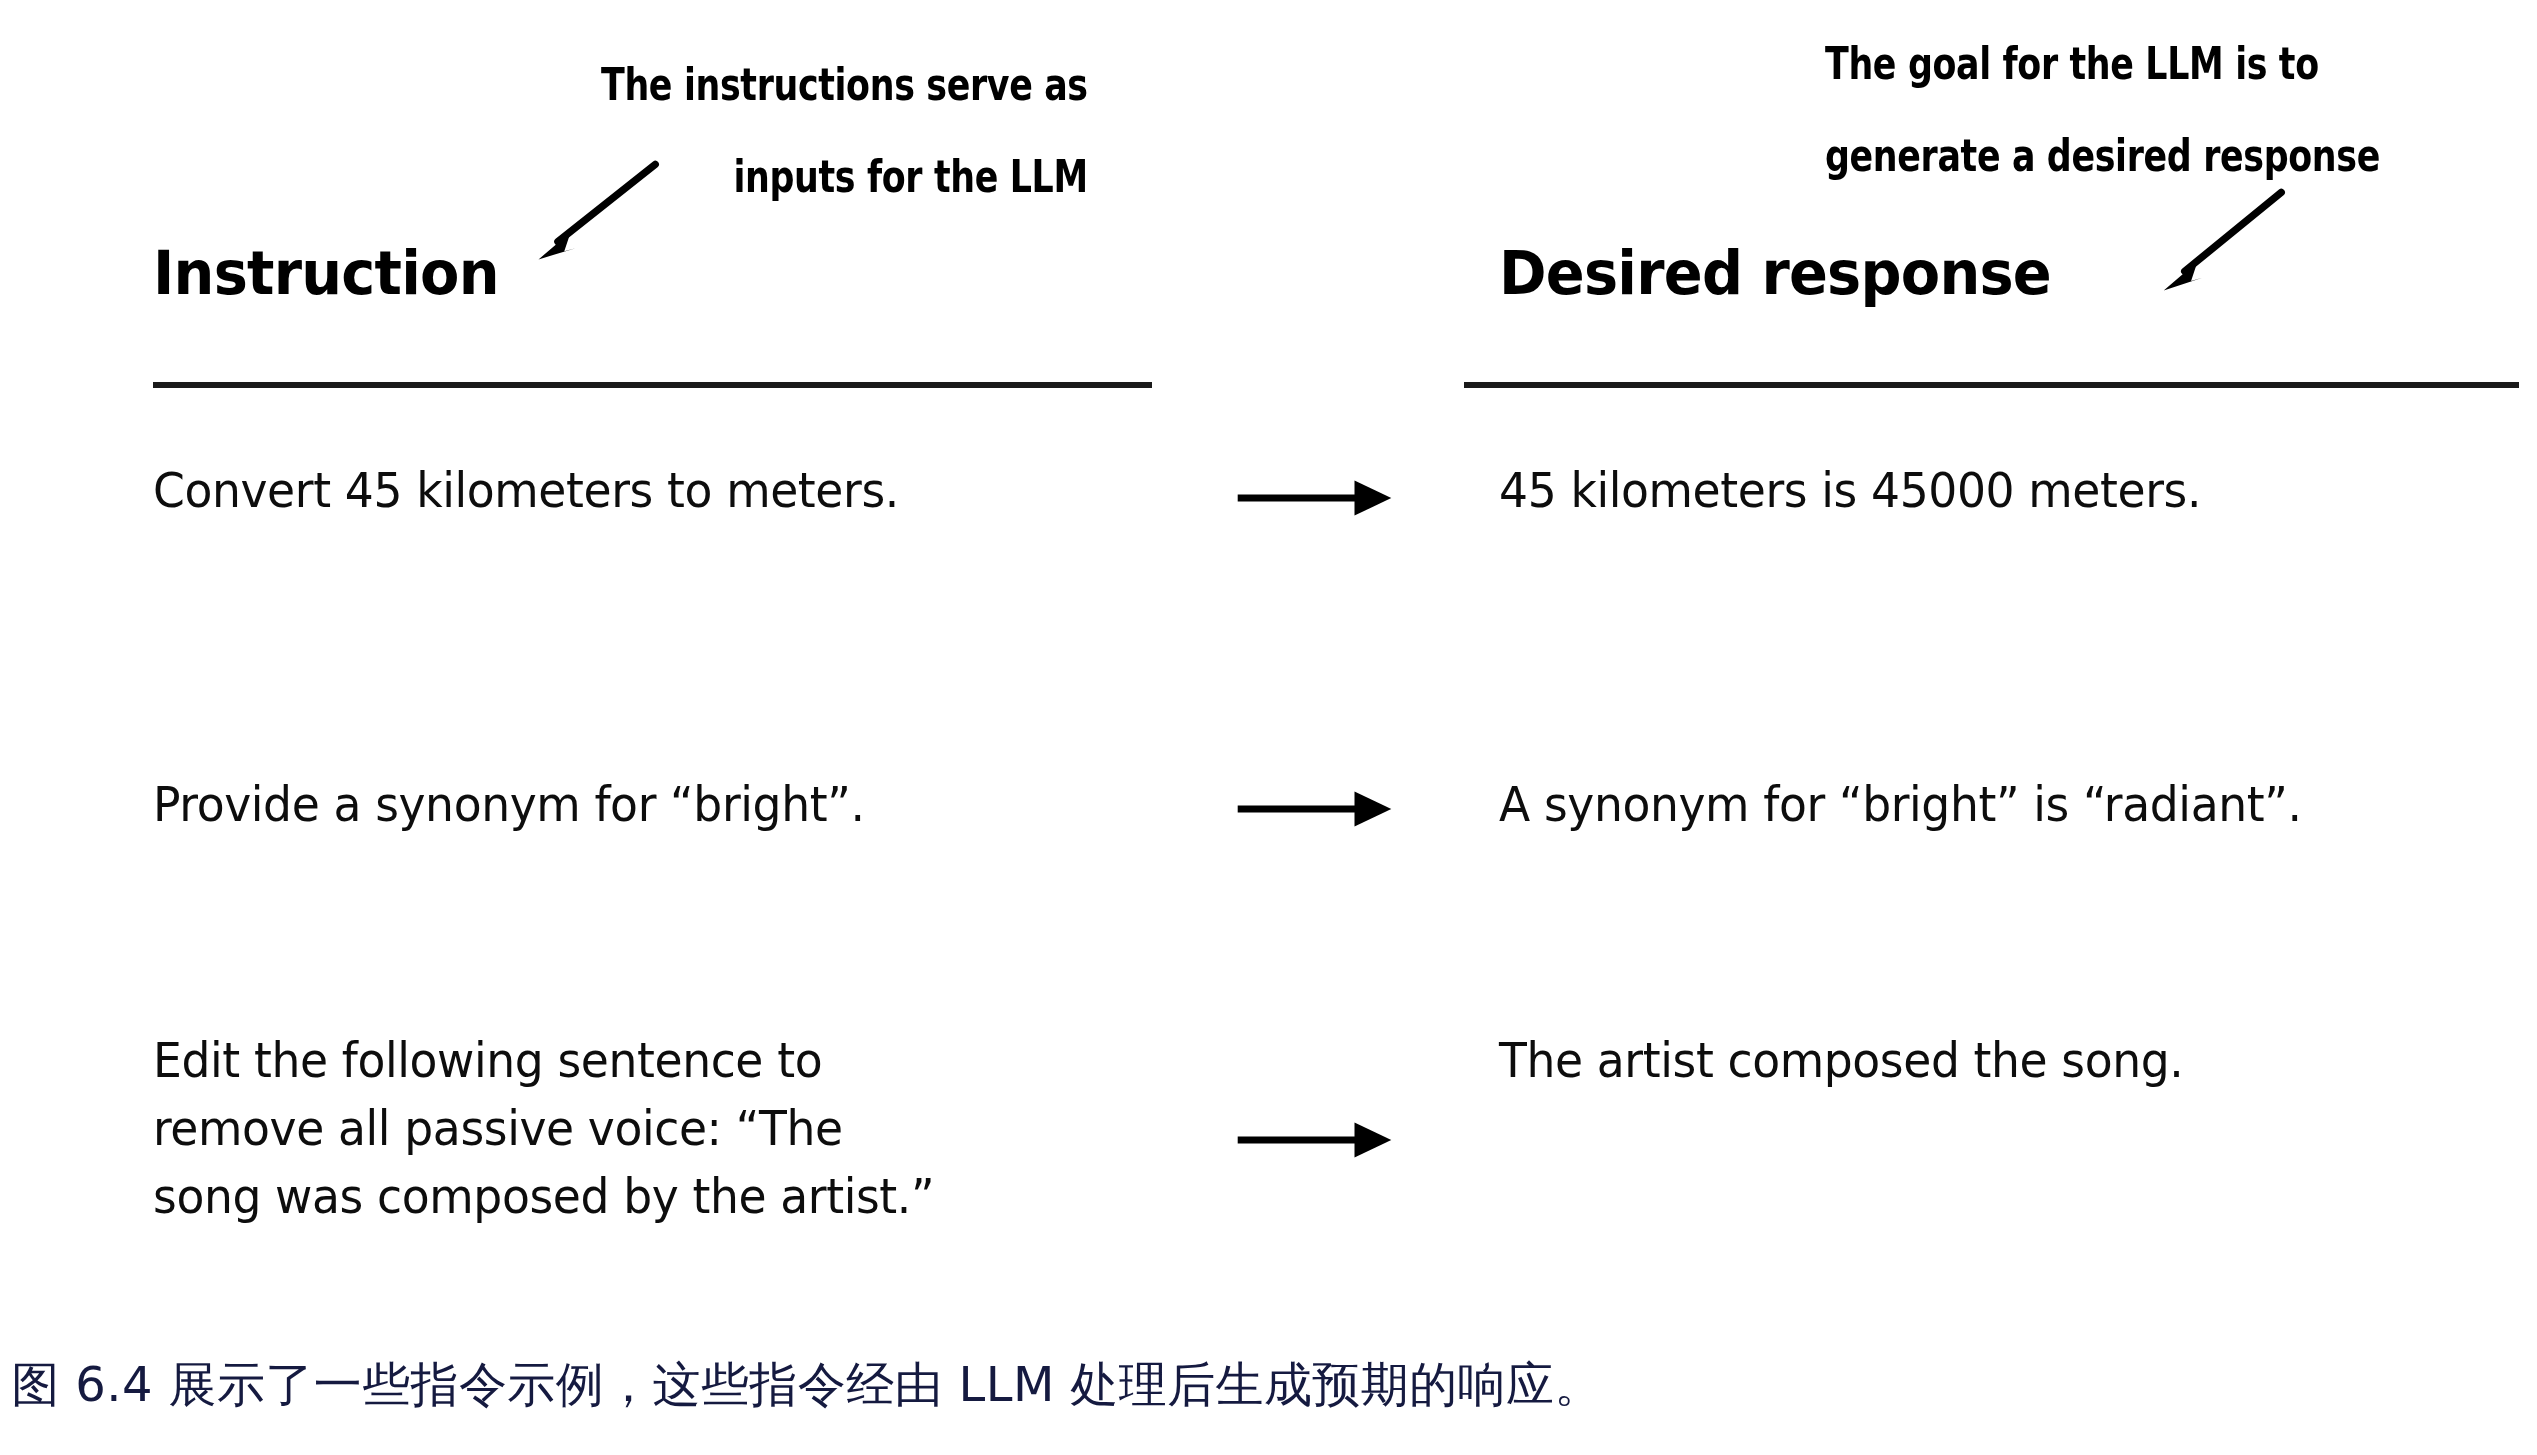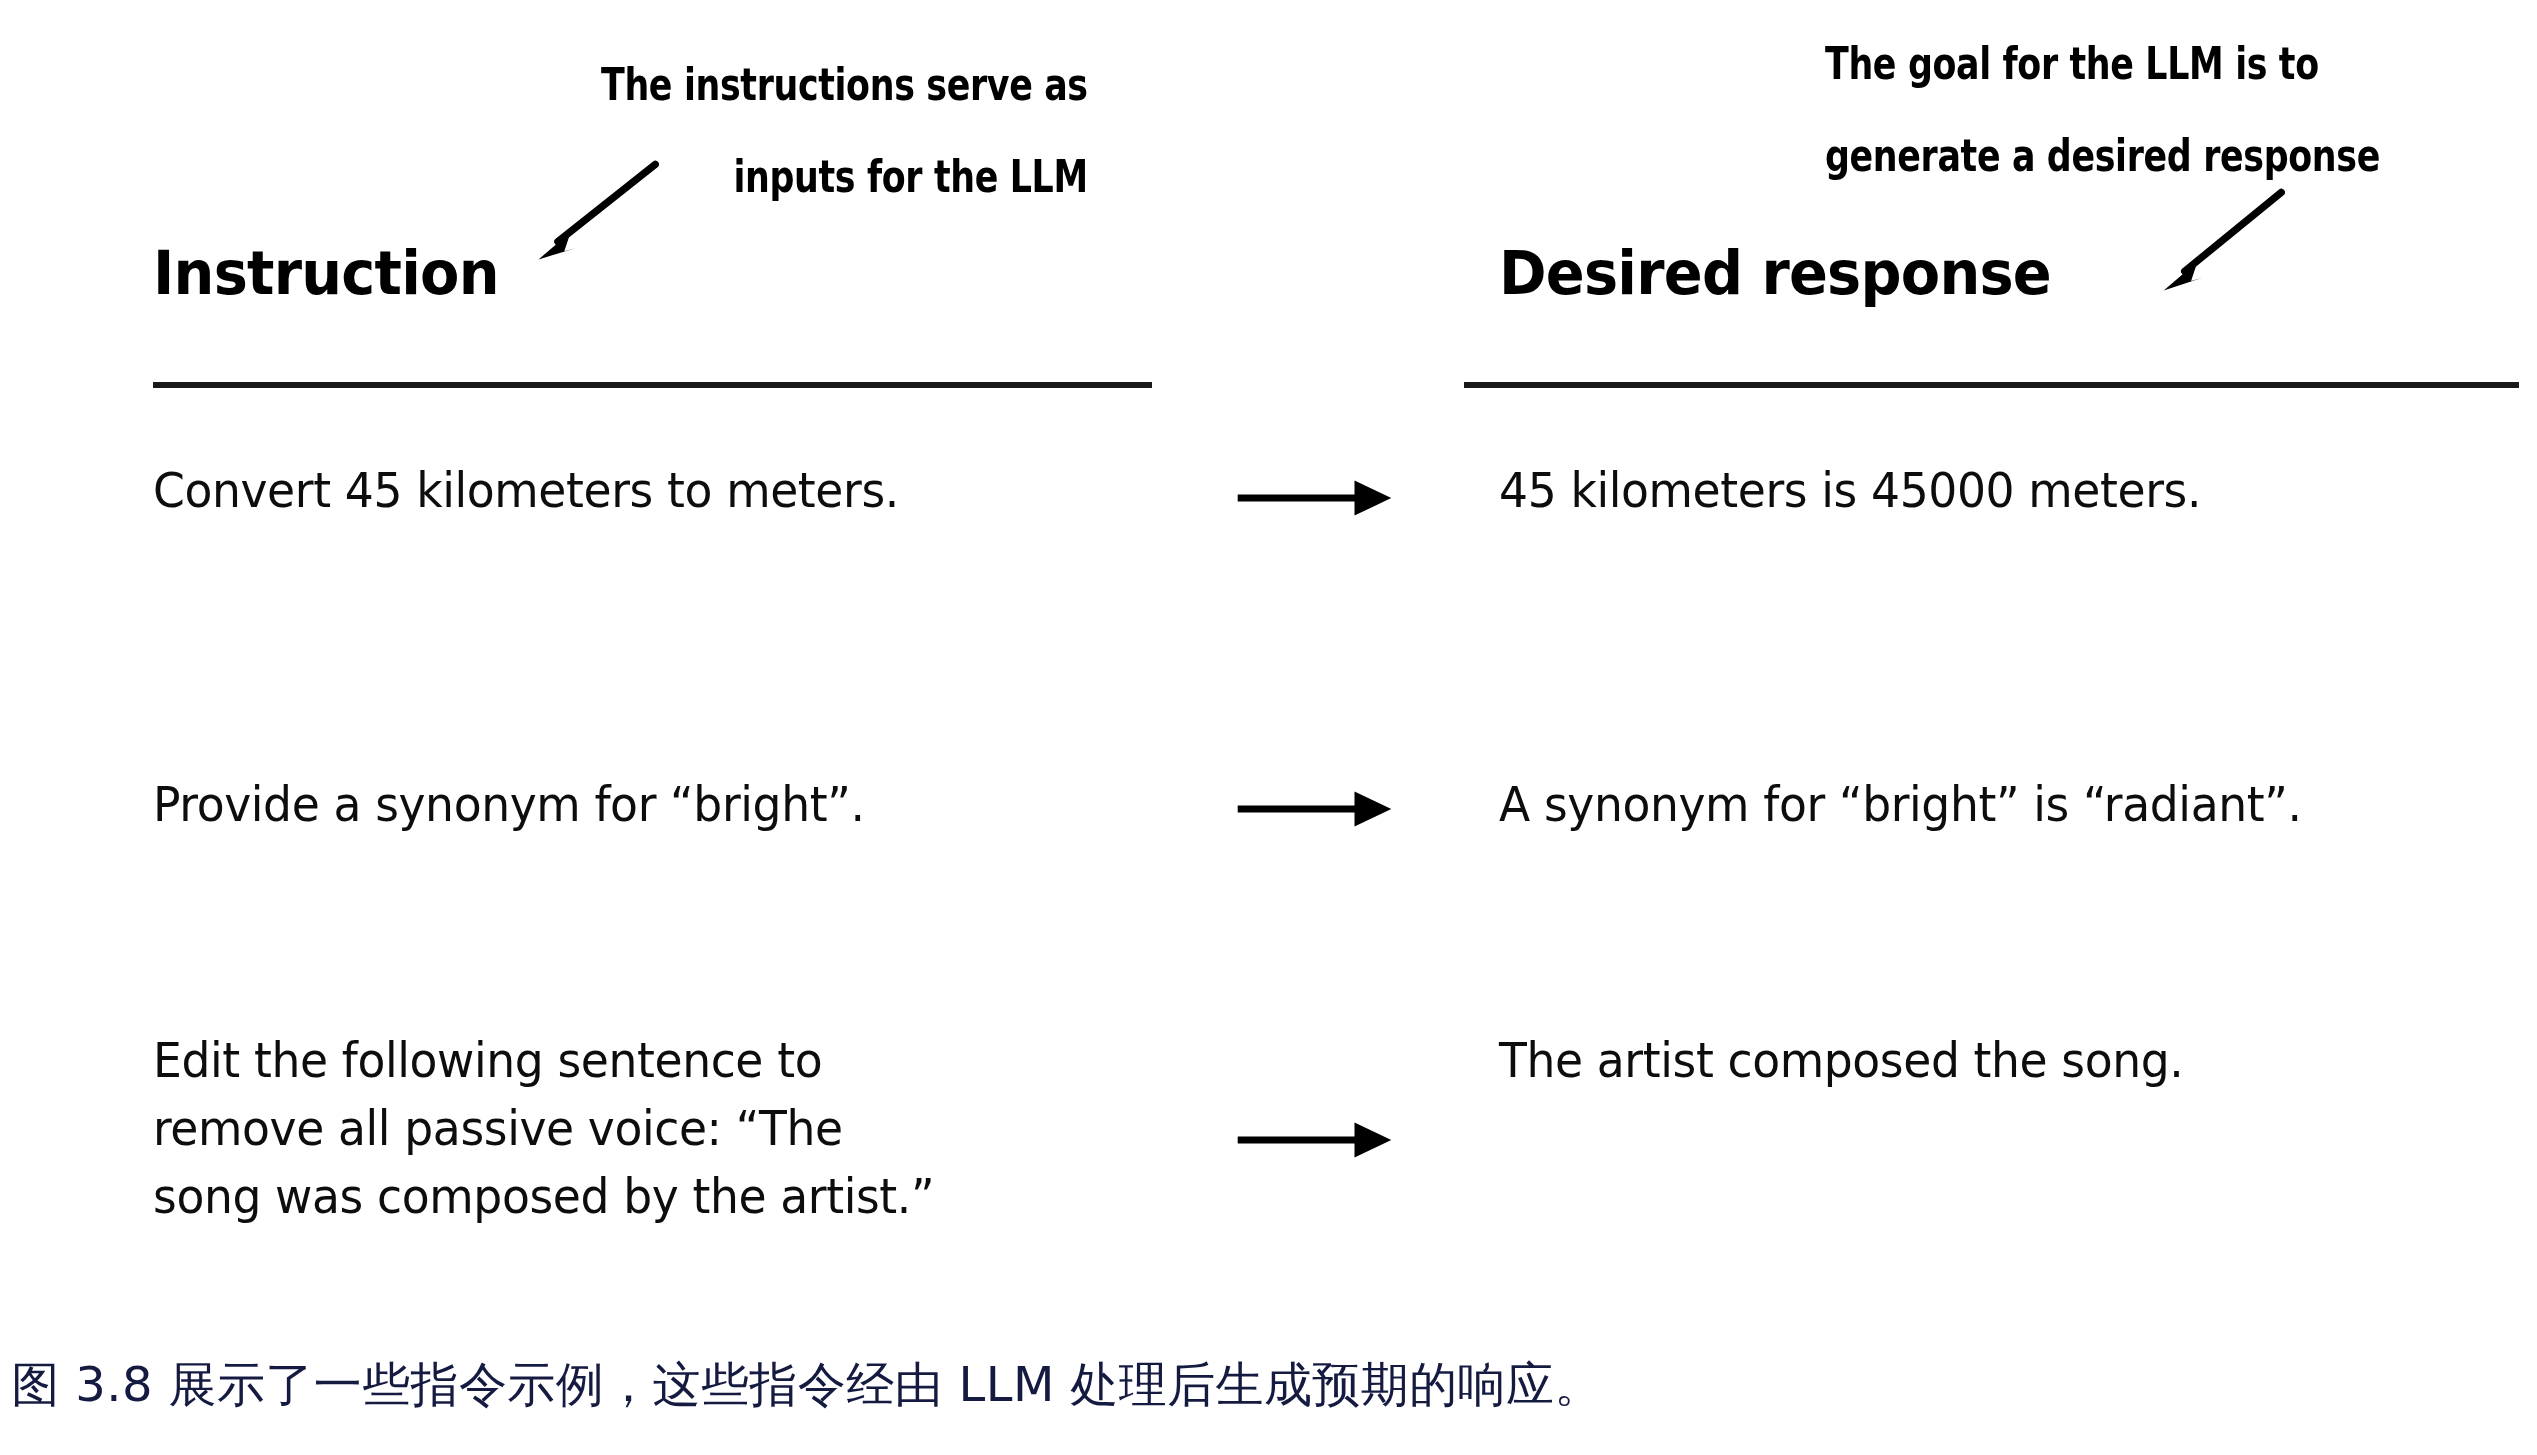--- a/index.html
+++ b/index.html
@@ -189,14 +189,14 @@
         <polygon points="196,30 150,8 150,52" fill="#000"></polygon>
       </svg>
     </div>
     <div class="cell response">
       <span class="line">The artist composed the song.</span>
     </div>
   </div>
 
 </div>
 
-<div class="caption" style="color: rgb(21, 26, 64);">图 3.8 展示了一些指令示例，这些指令经由 LLM 处理后生成预期的响应。</div>
+<div class="caption" style="color: rgb(21, 26, 64);">图 6.4 展示了一些指令示例，这些指令经由 LLM 处理后生成预期的响应。</div>
 
 
 </body></html>

